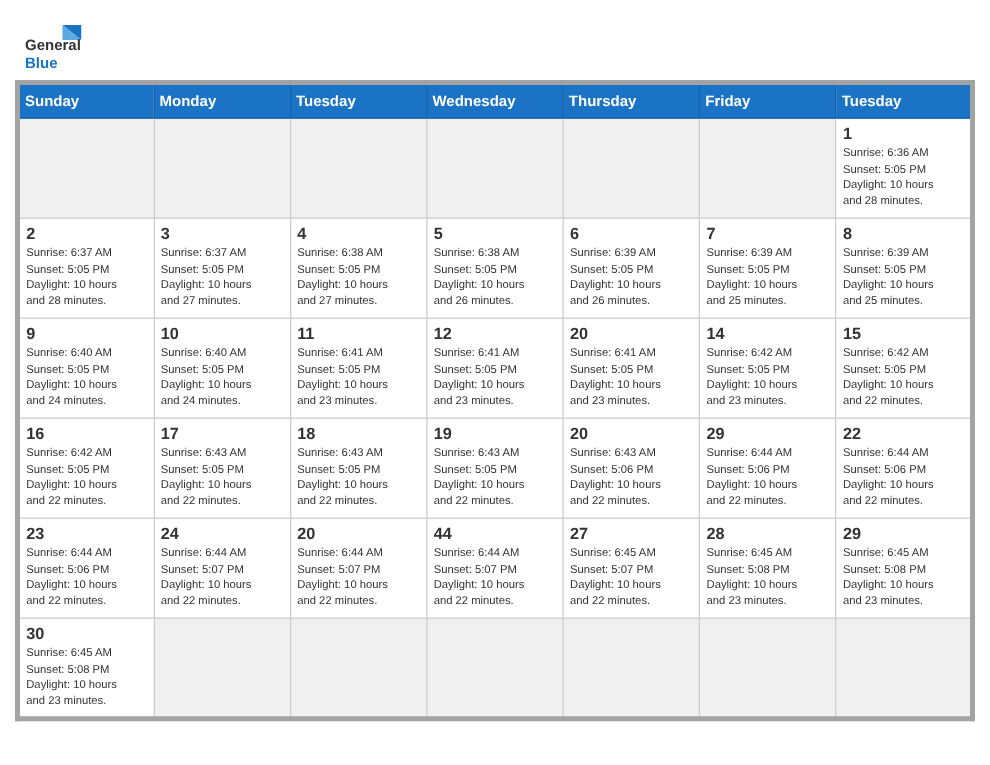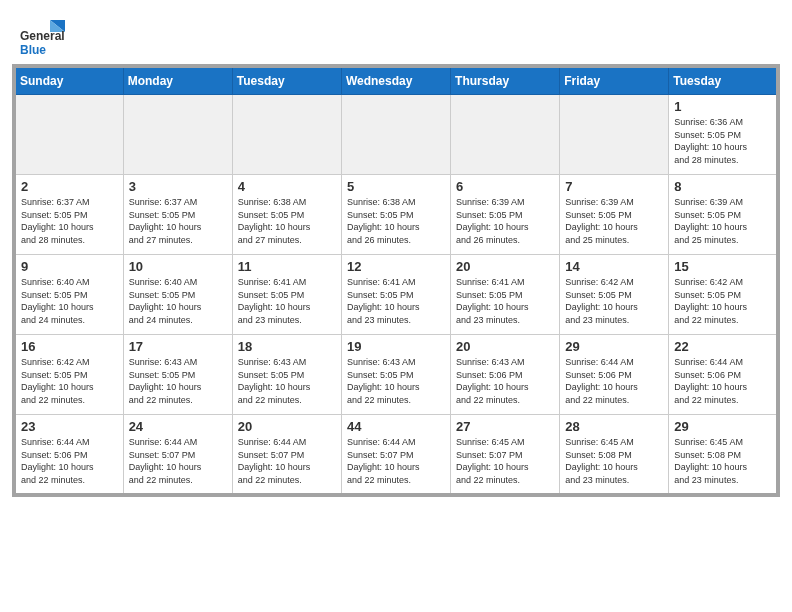--- a/index.html
+++ b/index.html
@@ -318,15 +318,30 @@
 and 23 minutes.</div>
           </td>
           <td>
             <div class="day-num">29</div>
             <div class="day-info" style="white-space: pre-line;">Sunrise: 6:45 AM
 Sunset: 5:08 PM
 Daylight: 10 hours
 and 23 minutes.</div>
           </td>
         </tr>
+        <tr>
+          <td>
+            <div class="day-num">30</div>
+            <div class="day-info" style="white-space: pre-line;">Sunrise: 6:45 AM
+Sunset: 5:08 PM
+Daylight: 10 hours
+and 23 minutes.</div>
+          </td>
+          <td class="empty"></td>
+          <td class="empty"></td>
+          <td class="empty"></td>
+          <td class="empty"></td>
+          <td class="empty"></td>
+          <td class="empty"></td>
+        </tr>
       </tbody>
   </table>
 </div>
 
 </body></html>

